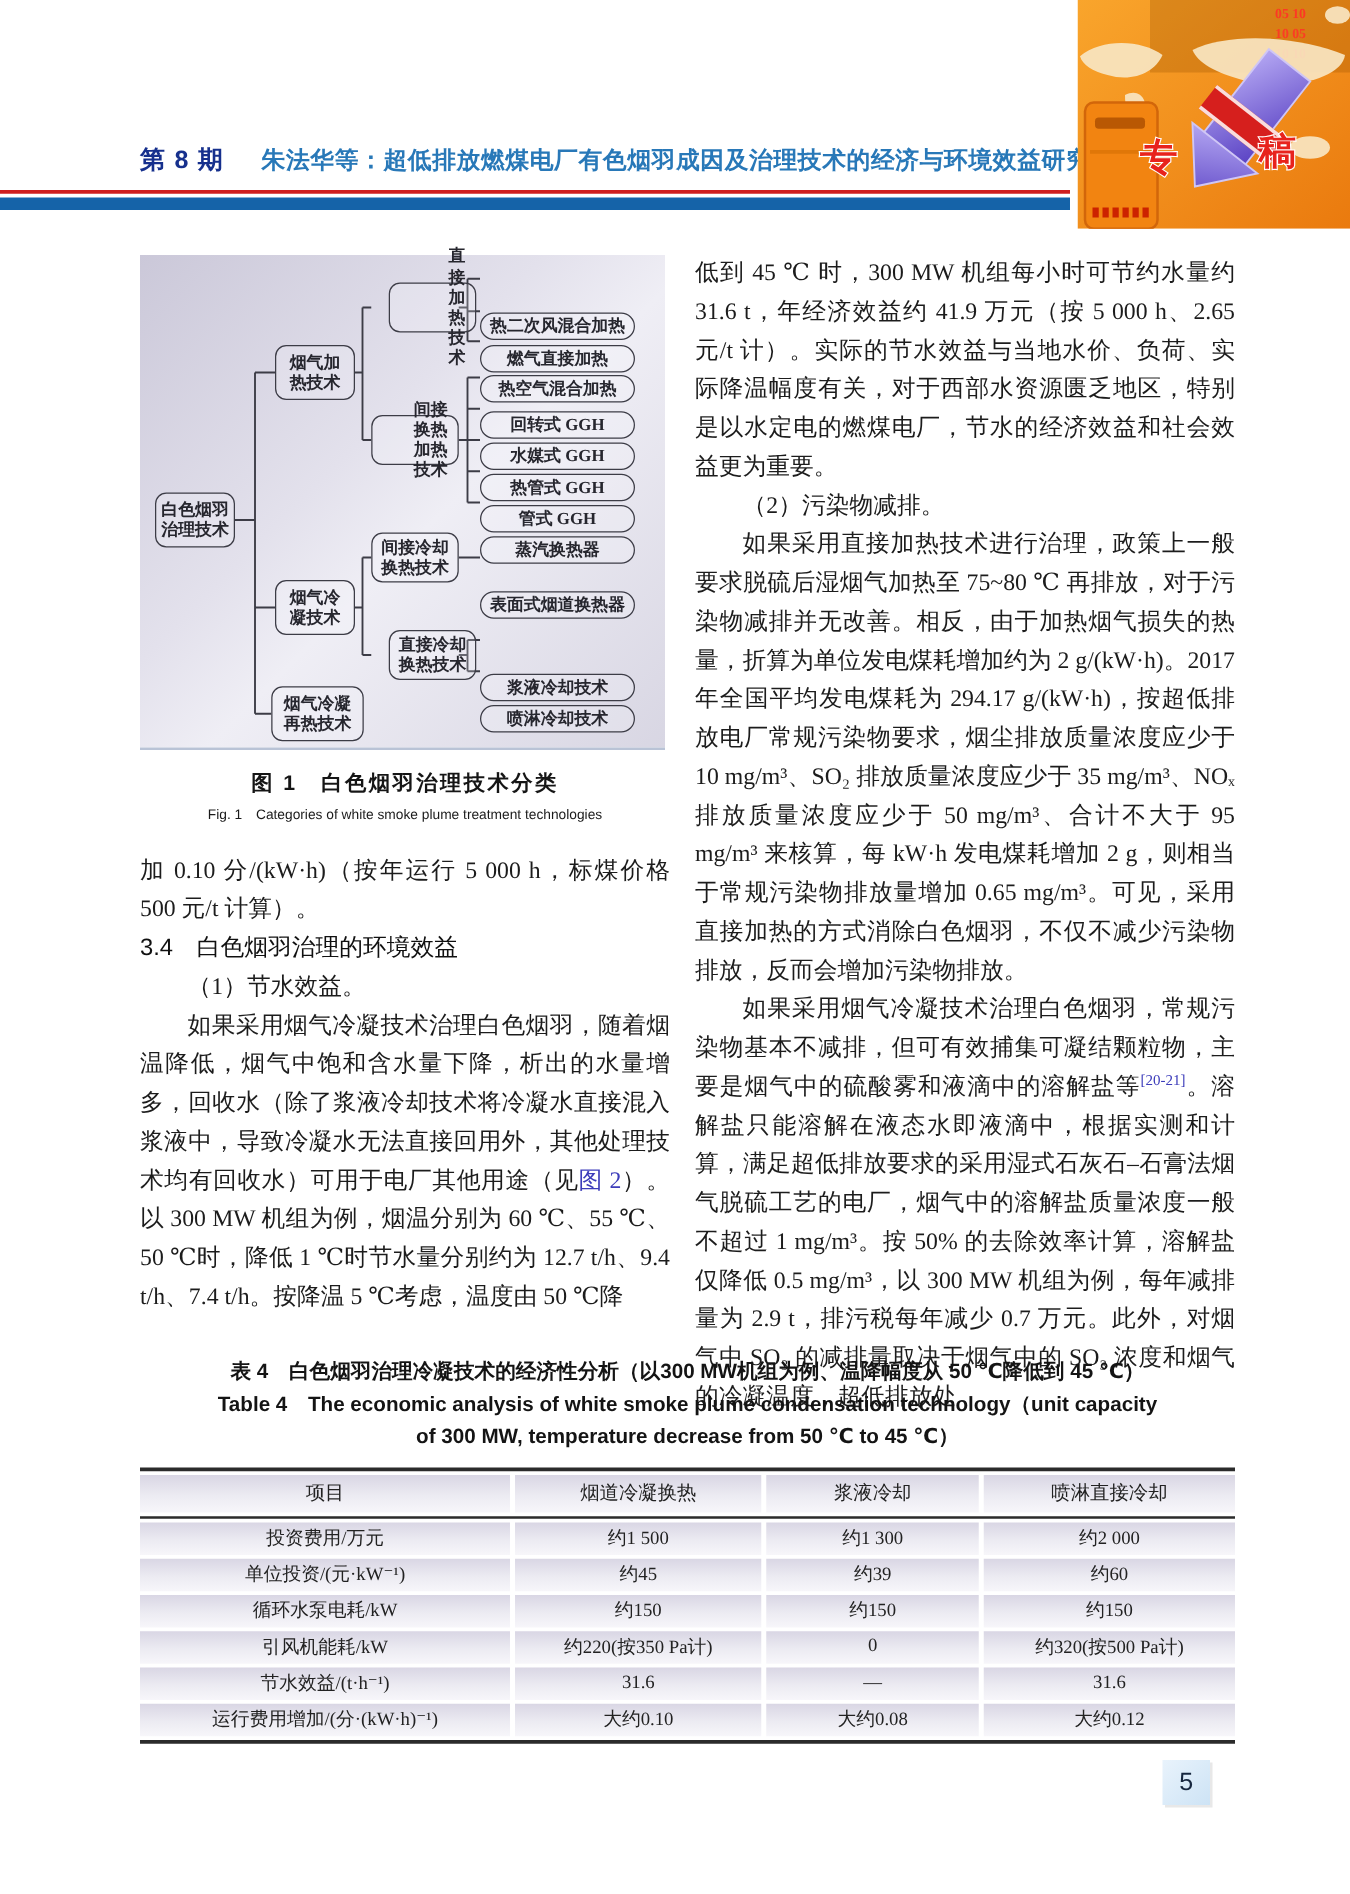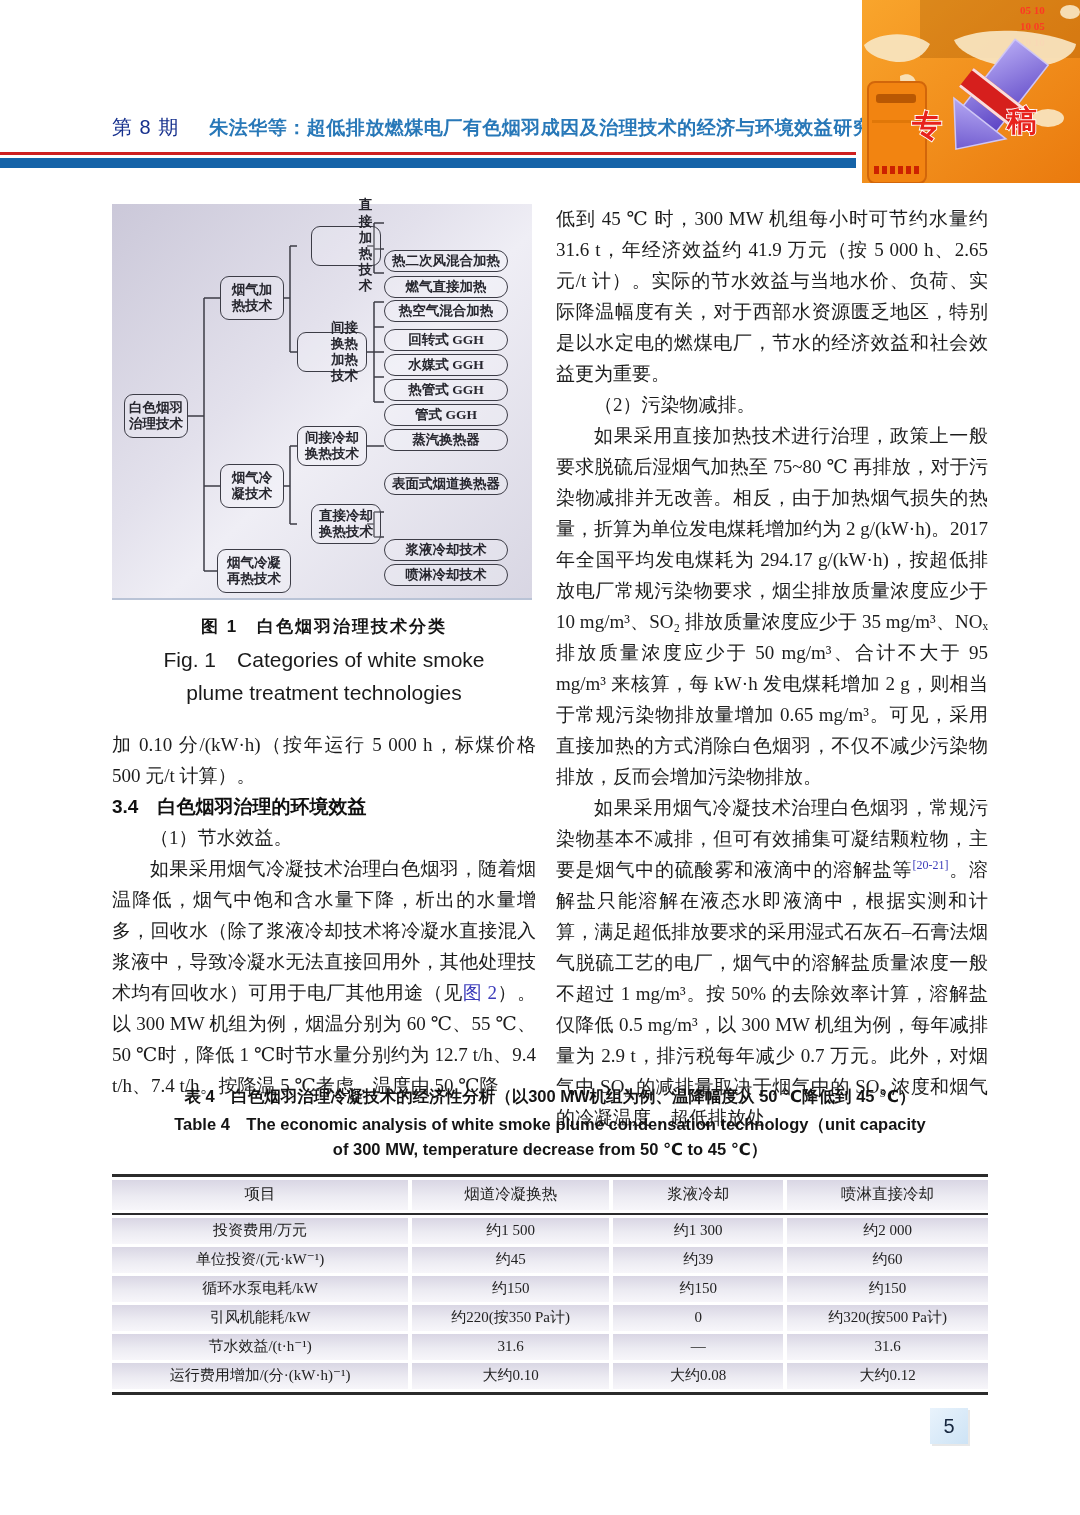--- a/index.html
+++ b/index.html
@@ -7,53 +7,53 @@
   body {
     width:1080px; height:1515px; position:relative;
     font-family:"Liberation Serif","DejaVu Serif",serif;
     color:#1e1e1e; overflow:hidden;
   }
 
   
   .running-head { position:absolute; left:112px; top:114px; width:745px;
     display:flex; align-items:baseline; gap:30px; white-space:nowrap;
     font-family:"Liberation Sans","DejaVu Sans",sans-serif; }
-  .issue-no { font-size:20px; font-weight:normal; color:#16308d; letter-spacing:1px; }
+  .issue-no { font-size:20px; font-weight:bold; color:#16308d; letter-spacing:1px; }
   .running-title { font-size:19px; font-weight:bold; color:#2878b8; letter-spacing:.5px; }
   .rule-red  { position:absolute; left:0; top:152px; width:856px; height:3px; background:#cf1f1f; }
   .rule-blue { position:absolute; left:0; top:158px; width:856px; height:10px; background:#1563a8; }
 
   
   .banner { position:absolute; left:862px; top:0; width:218px; height:183px; }
 
   
   .col-left  { position:absolute; left:112px; top:204px; width:424px; }
   .col-right { position:absolute; left:556px; top:203px; width:432px; }
   .body-text { font-size:19px; line-height:31px; text-align:justify; color:#1c1c1c; }
   .body-text p { margin:0; }
   .indent { text-indent:2em; }
   .sec-head { font-family:"Liberation Sans","DejaVu Sans",sans-serif;
-    font-weight:bold; font-size:19px; color:#101010; margin:3px 0 2px 0; }
+    font-weight:normal; font-size:19px; color:#101010; margin:3px 0 2px 0; }
   .link-blue { color:#3c3cba; }
   .sup-ref { color:#3c3cba; font-size:12px; vertical-align:super; line-height:0; }
 
   
   .fig1 { position:relative; width:420px; height:396px;
     background:linear-gradient(135deg,#cbc8d9 0%,#e3e1ec 40%,#efeef5 55%,#d8d6e3 100%);
     border-bottom:2px solid #b9c3d6; }
   .node { position:absolute; display:flex; align-items:center; justify-content:center;
     text-align:center; white-space:pre-line; border:1.5px solid #3c3c46; border-radius:9px;
     background:rgba(252,252,255,.22); color:#26262e; font-weight:600;
     font-size:13.5px; line-height:1.2; padding:1px 3px; }
   .leaf { border-radius:11px; font-size:13.5px; height:22px;margin-top:38px; }
   .fig1 svg.wires { position:absolute; left:0; top:0; }
   .fig-cap { margin-top:15px; text-align:center;
     font-family:"Liberation Sans","DejaVu Sans",sans-serif; }
   .fig-cap .zh { font-weight:bold; font-size:17px; letter-spacing:2px; color:#151515; }
-  .fig-cap .en { font-size:21px; color:#1a1a1a; width:380px; margin:6px auto 0 auto; line-height:1.55; }
+  .fig-cap .en { font-size:11px; color:#1a1a1a; width:380px; margin:6px auto 0 auto; line-height:1.55; }
 
   
   .tbl-wrap { position:absolute; left:112px; top:1086px; width:876px; }
   .tbl-cap { text-align:center; font-family:"Liberation Sans","DejaVu Sans",sans-serif; }
   .tbl-cap .zh { font-weight:bold; font-size:16.5px; color:#141414; }
   .tbl-cap .en { font-weight:bold; font-size:16.5px; color:#141414; width:760px;
     margin:4px auto 0 auto; line-height:1.5; }
   .t4 { margin-top:12px; border-top:3.5px solid #2b2b2b; border-bottom:3.5px solid #2b2b2b;
     padding:3px 0; }
   .t4-row { display:flex; gap:4px; margin-bottom:3px; }

